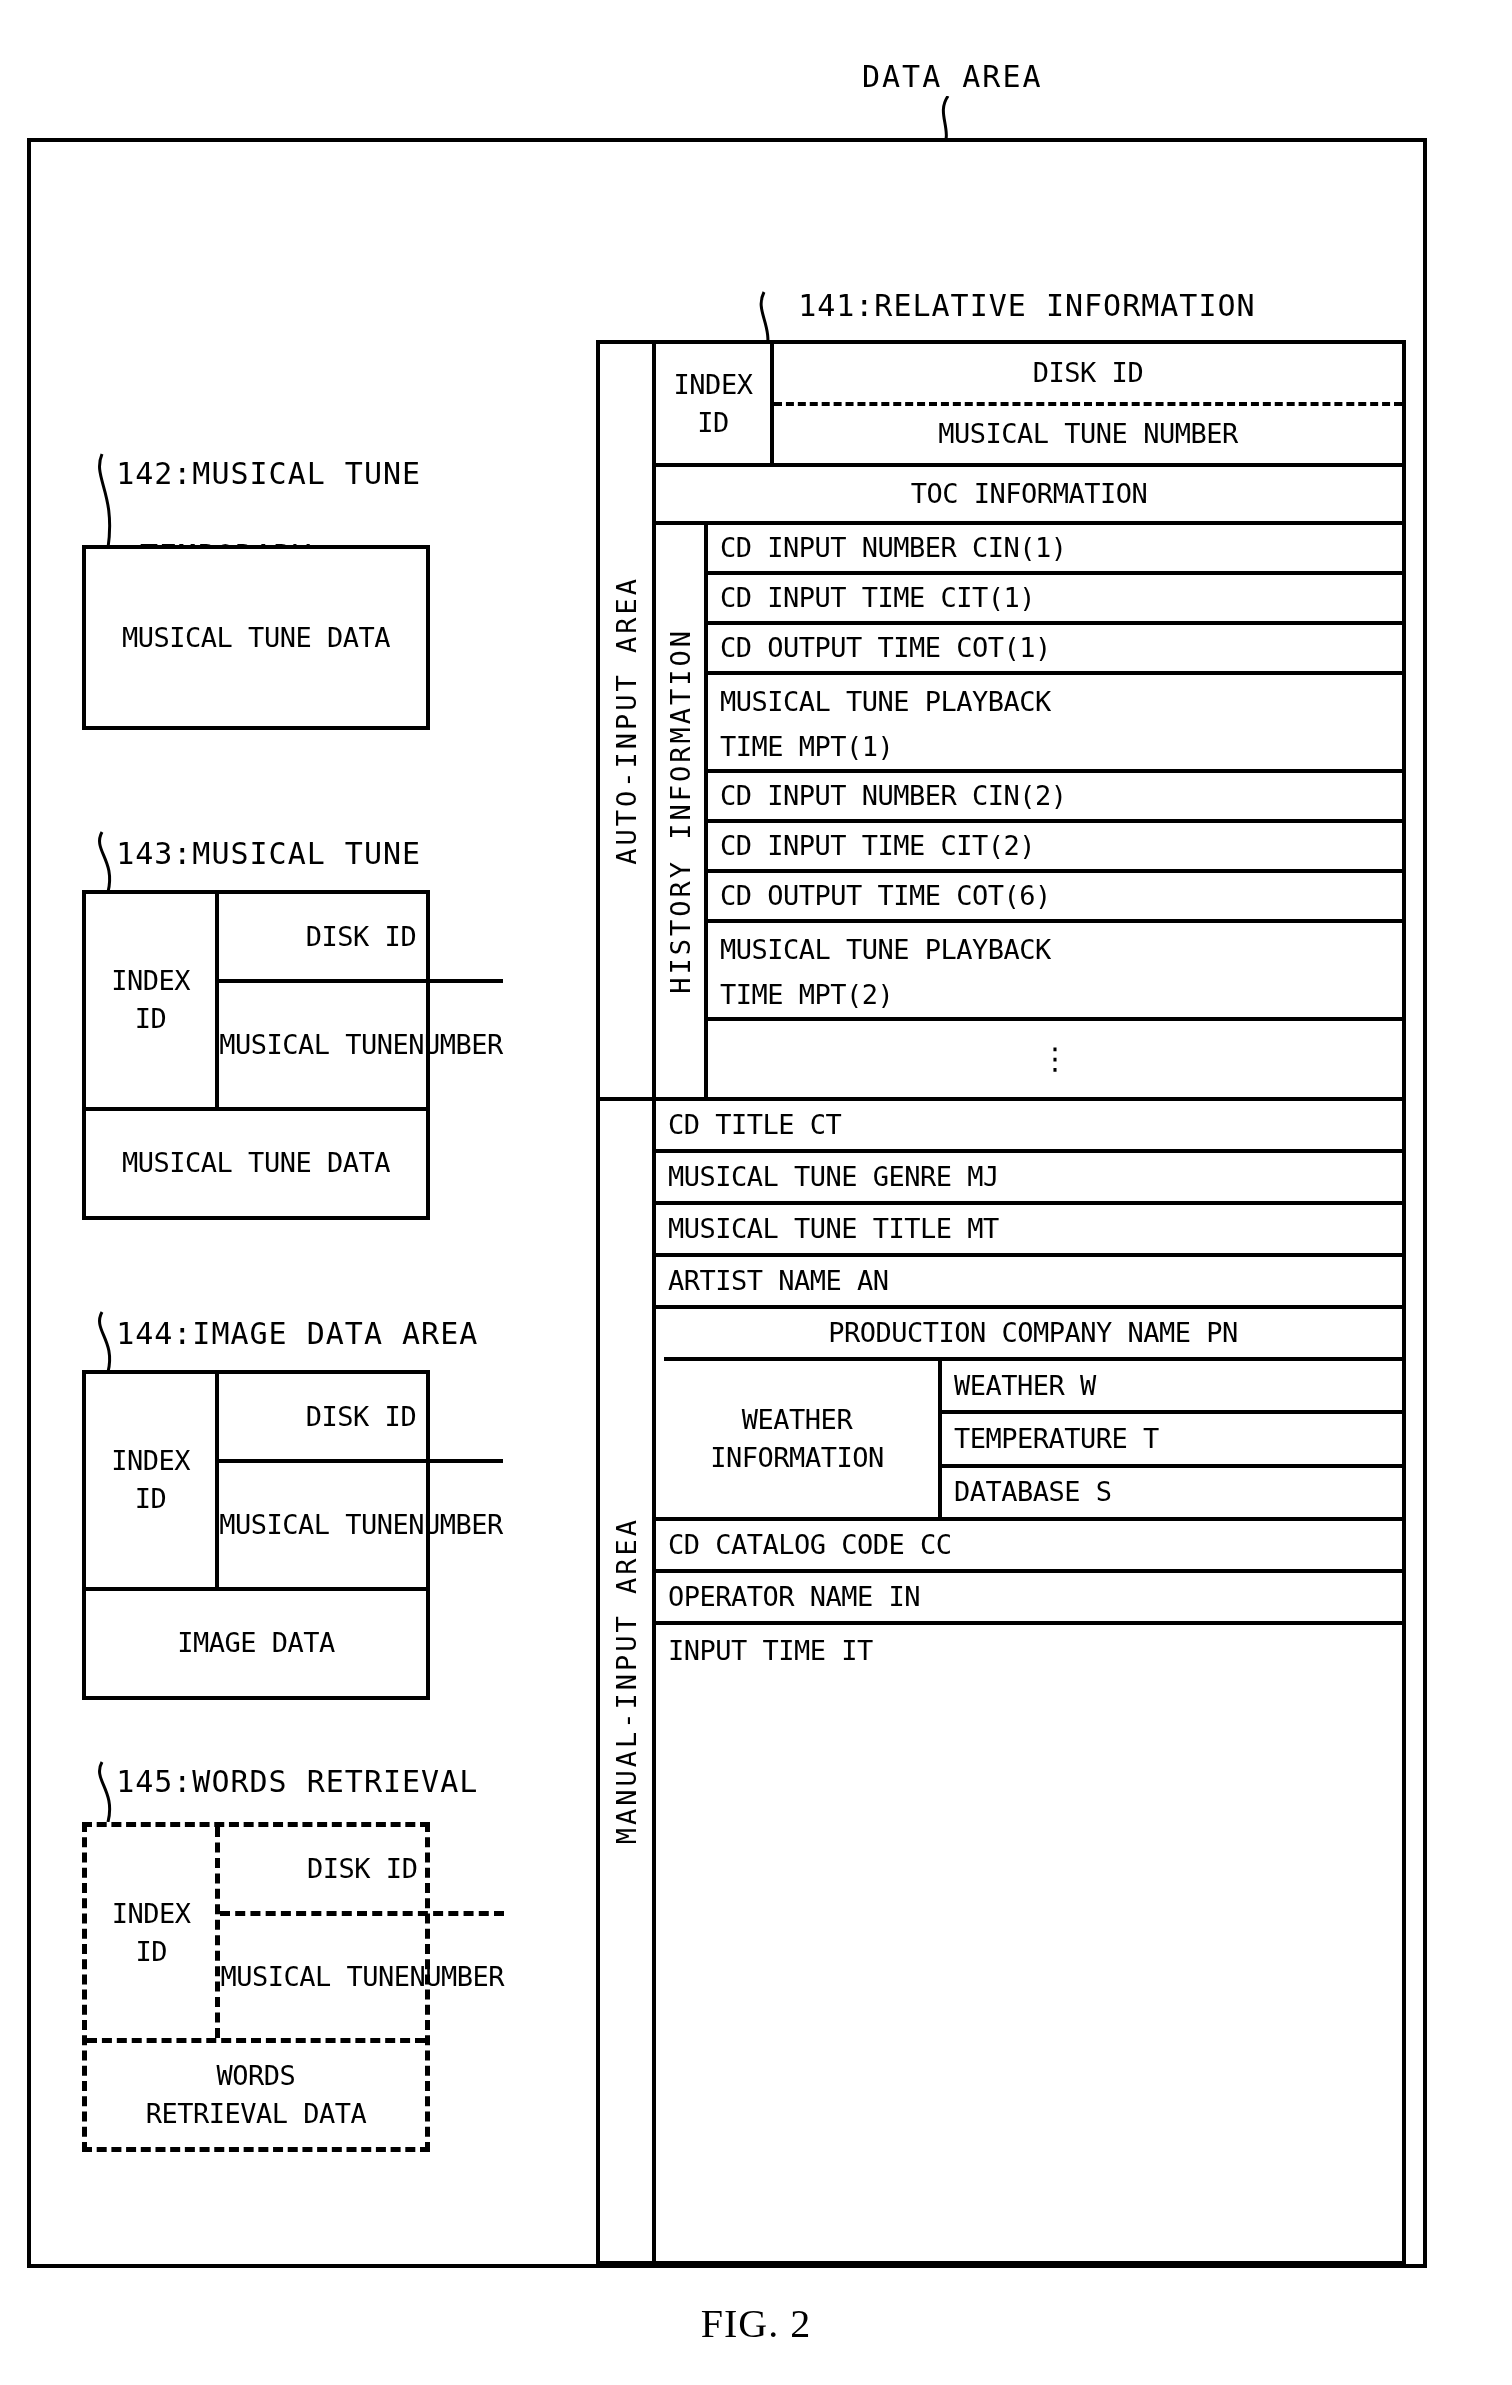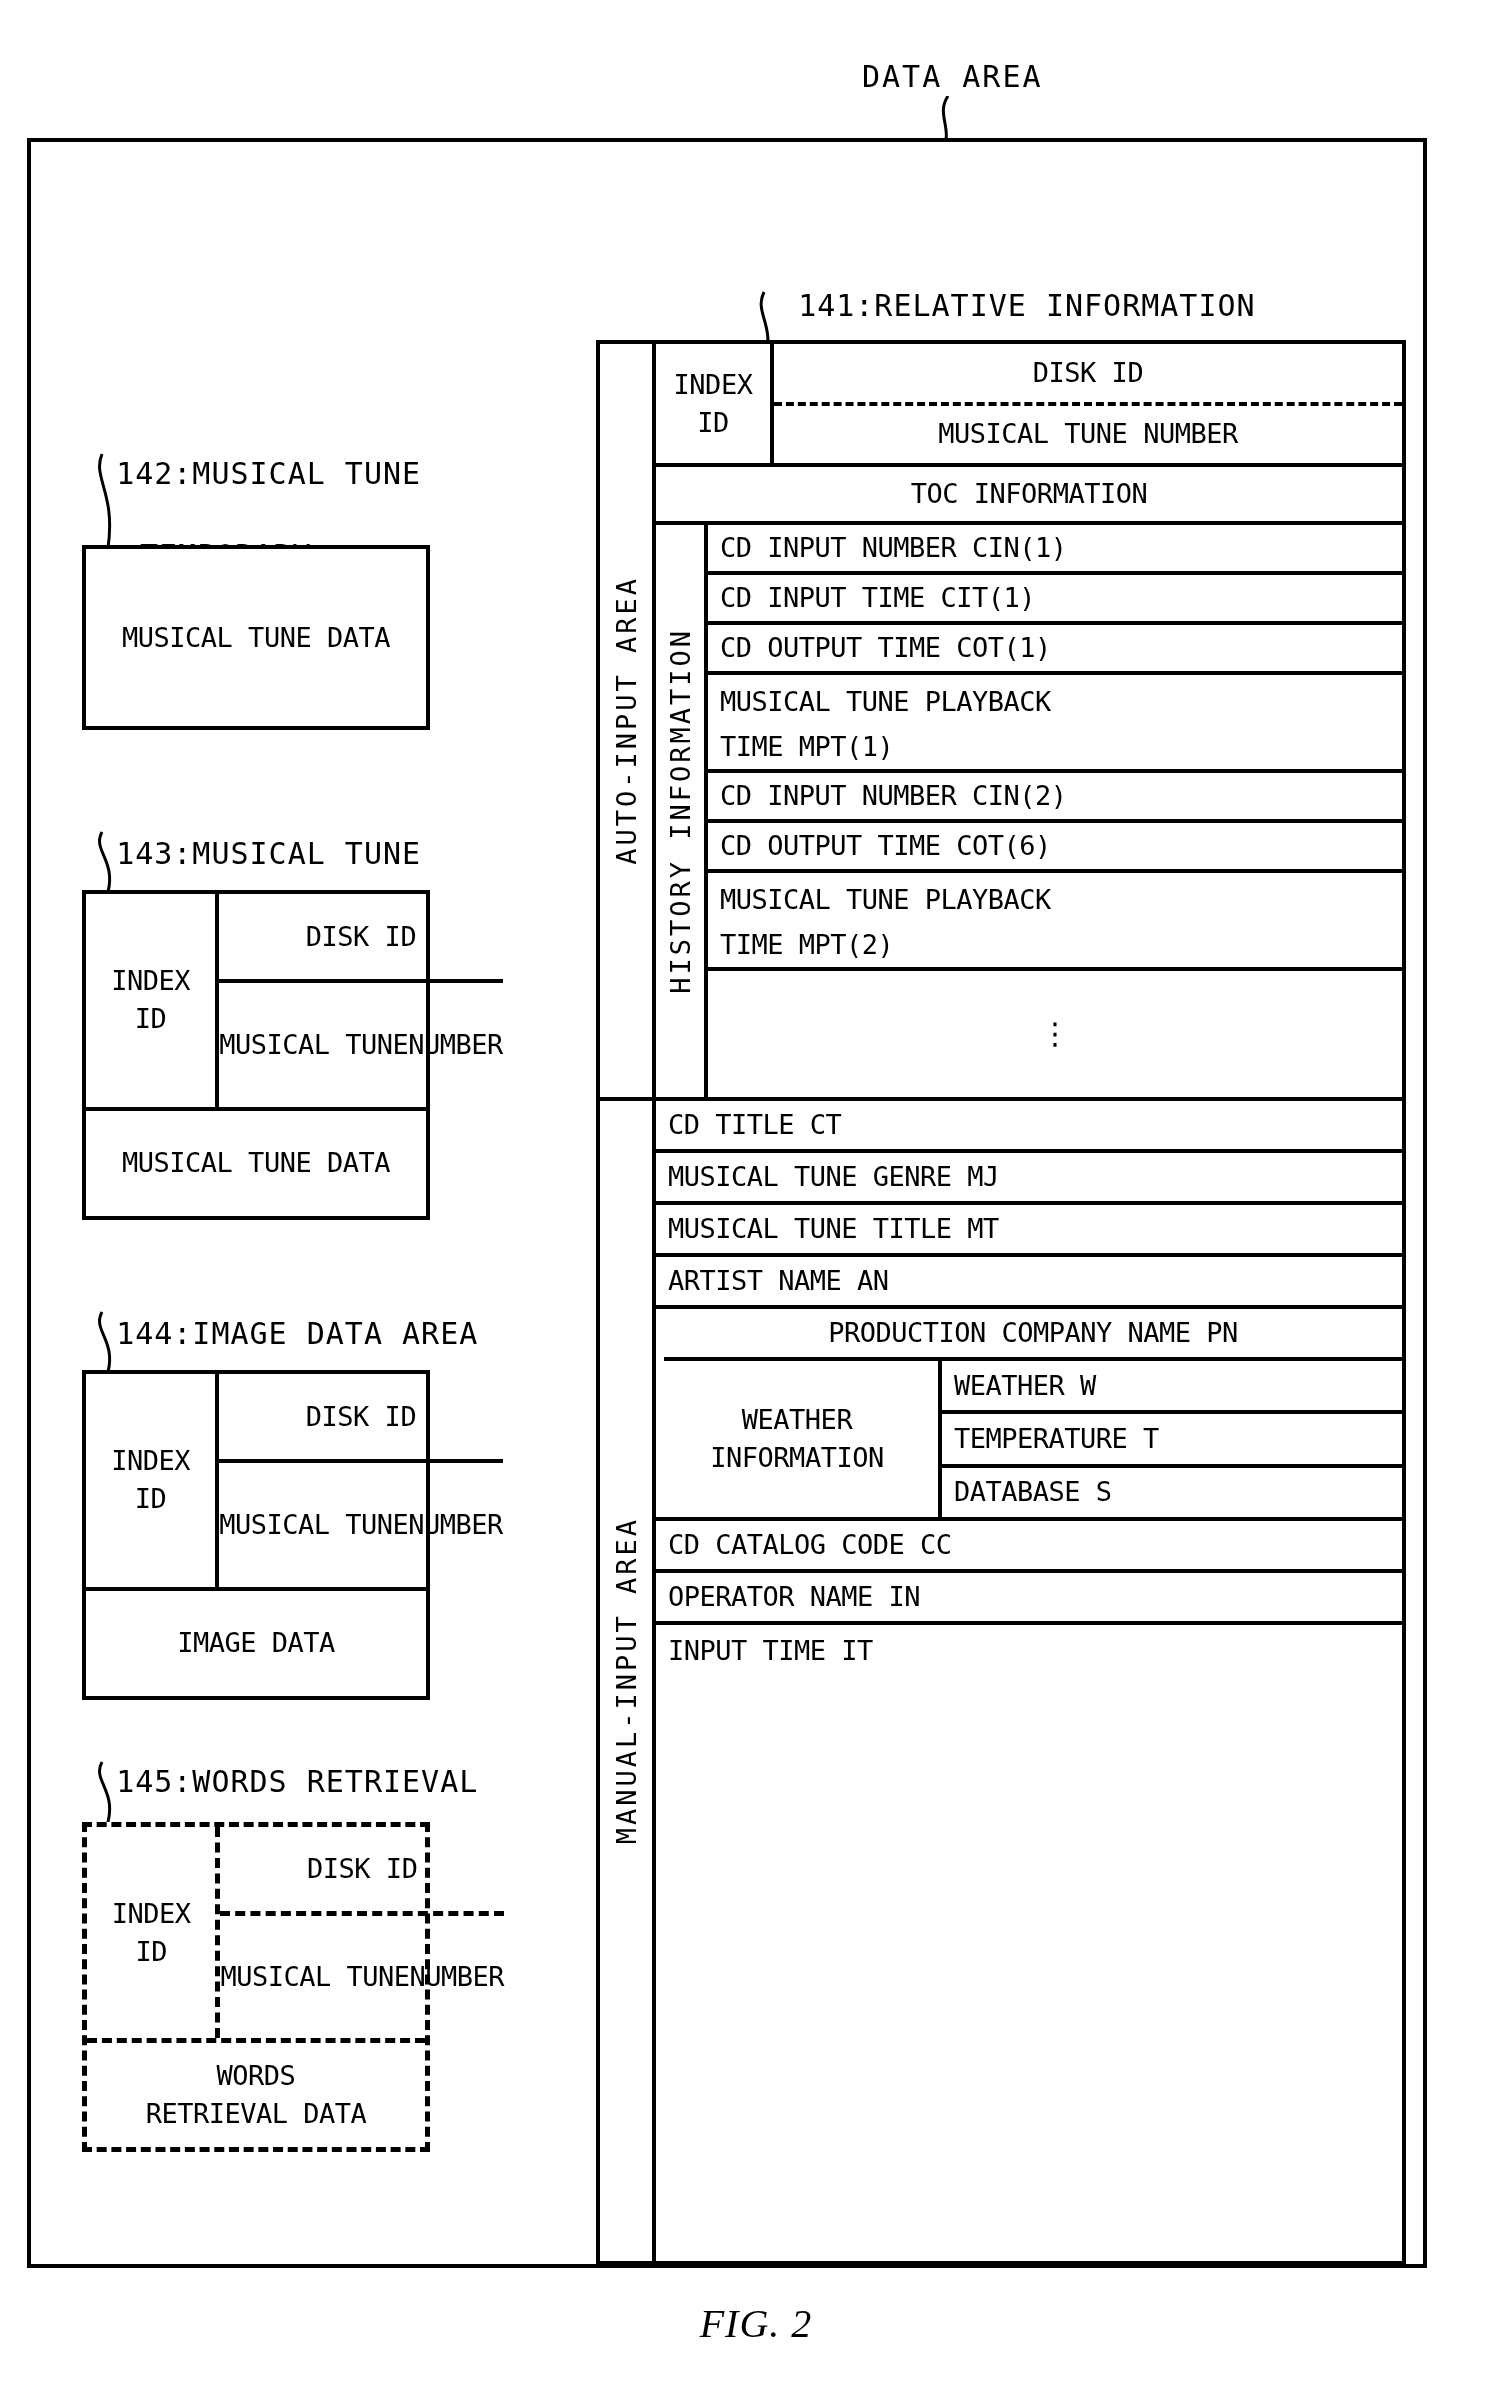--- a/index.html
+++ b/index.html
@@ -142,21 +142,21 @@
     box-sizing:border-box;padding-left:12px;
   }
   .weather-right .wr:last-child{border-bottom:none;}
 
   .vdots{font-size:30px;letter-spacing:0;}
 
   
   #fig-caption{
     left:0;top:2300px;width:1512px;text-align:center;
     font-family:"Liberation Serif","DejaVu Serif",serif;
-    font-size:40px;letter-spacing:1px;font-style:italic;
+    font-size:40px;letter-spacing:1px;
   }
 </style>
 </head>
 <body>
 
 <div class="abs txt" id="data-area-label">DATA AREA</div>
 <svg class="abs leader" id="data-area-leader" width="60" height="56">
   <path d="M30 0 C 18 18, 34 30, 26 54" stroke="#000" stroke-width="3" fill="none"></path>
 </svg>
 
@@ -324,20 +324,23 @@
                 <span class="txt">CD OUTPUT TIME COT(1)</span>
               </div>
               <div class="row two">
                 <span class="txt">MUSICAL TUNE PLAYBACK
 TIME MPT(1)</span>
               </div>
               <div class="row">
                 <span class="txt">CD INPUT NUMBER CIN(2)</span>
               </div>
               <div class="row">
+                <span class="txt">CD INPUT TIME CIT(2)</span>
+              </div>
+              <div class="row">
                 <span class="txt">CD OUTPUT TIME COT(6)</span>
               </div>
               <div class="row two">
                 <span class="txt">MUSICAL TUNE PLAYBACK
 TIME MPT(2)</span>
               </div>
               <div class="row dots">
                 <span class="txt vdots">⋮</span>
               </div>
             </div>

